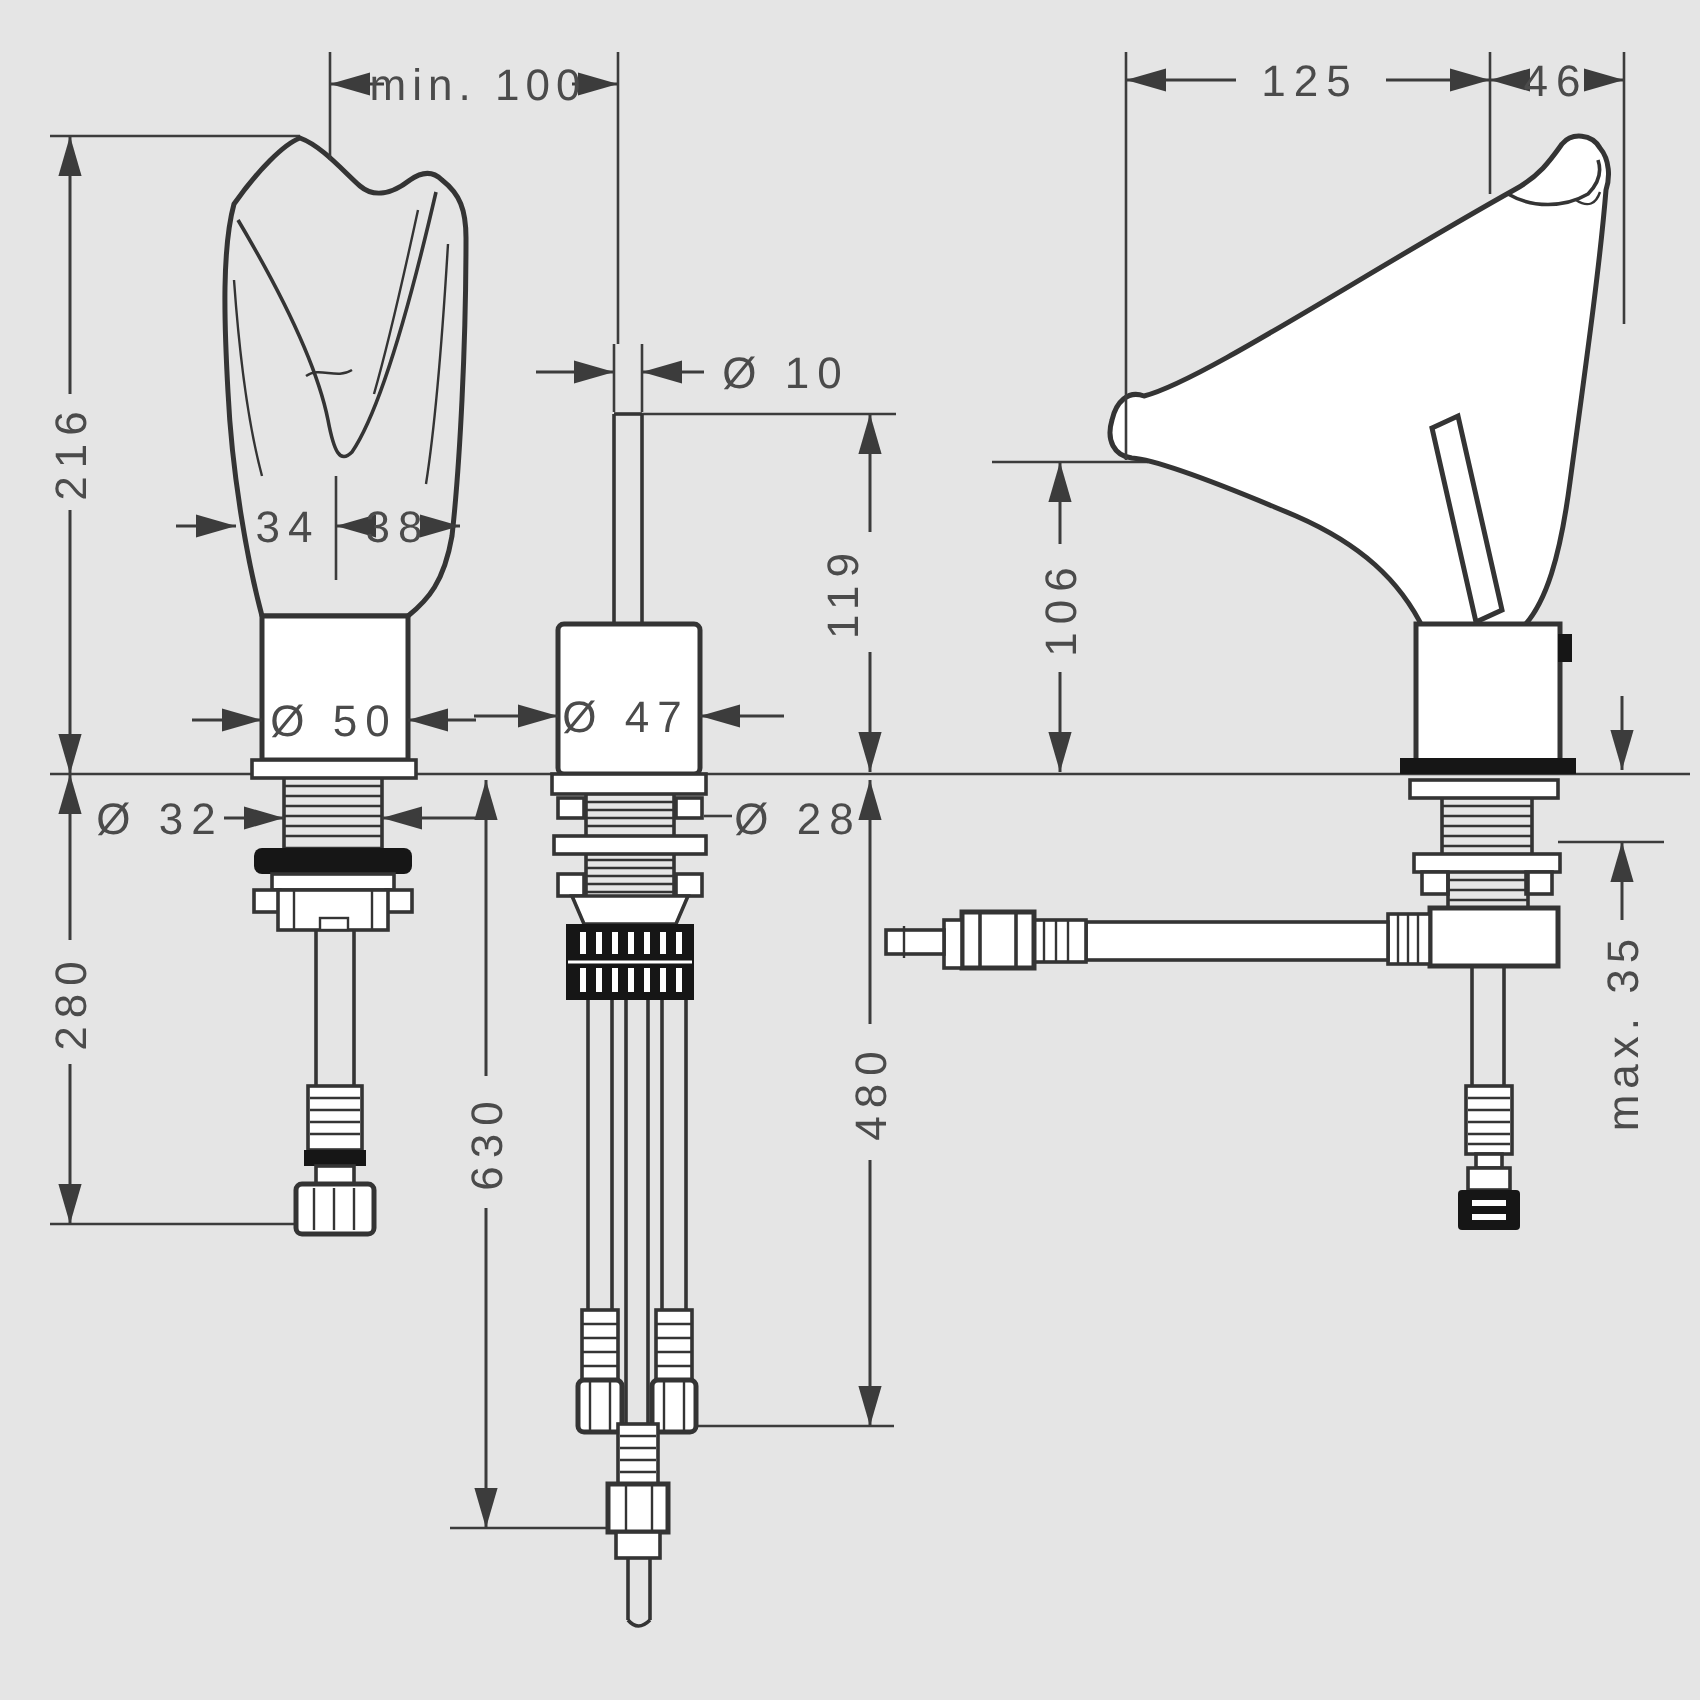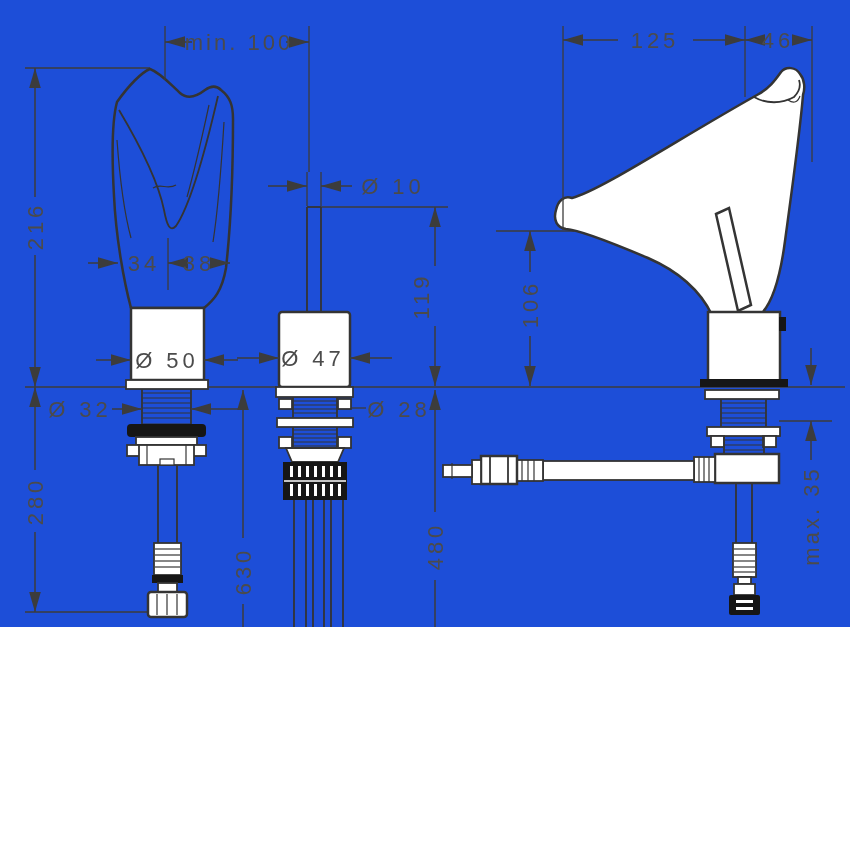--- a/index.html
+++ b/index.html
@@ -1,16 +1,16 @@
 <!DOCTYPE html>
 <html><head>
 <meta charset="utf-8">
 <style>
   html,body{margin:0;padding:0;background:#ffffff;}
-  .stage{width:850px;height:627px;position:relative;background:#1d4ed8;overflow:hidden;}
+  .stage{width:850px;height:850px;position:relative;background:#e5e5e5;overflow:hidden;}
   svg{display:block;}
   .ln{stroke:#343434;fill:none;}
   .thin{stroke-width:1.2;}
   .med{stroke-width:1.8;}
   .thick{stroke-width:2.5;}
   .fillw{fill:#ffffff;}
   .filld{fill:#161616;stroke:none;}
   .dim-line{stroke:#3c3c3c;stroke-width:1.5;fill:none;}
   .ref-line{stroke:#3c3c3c;stroke-width:1.3;fill:none;}
   text.dim{font-family:"Liberation Sans","DejaVu Sans",sans-serif;

